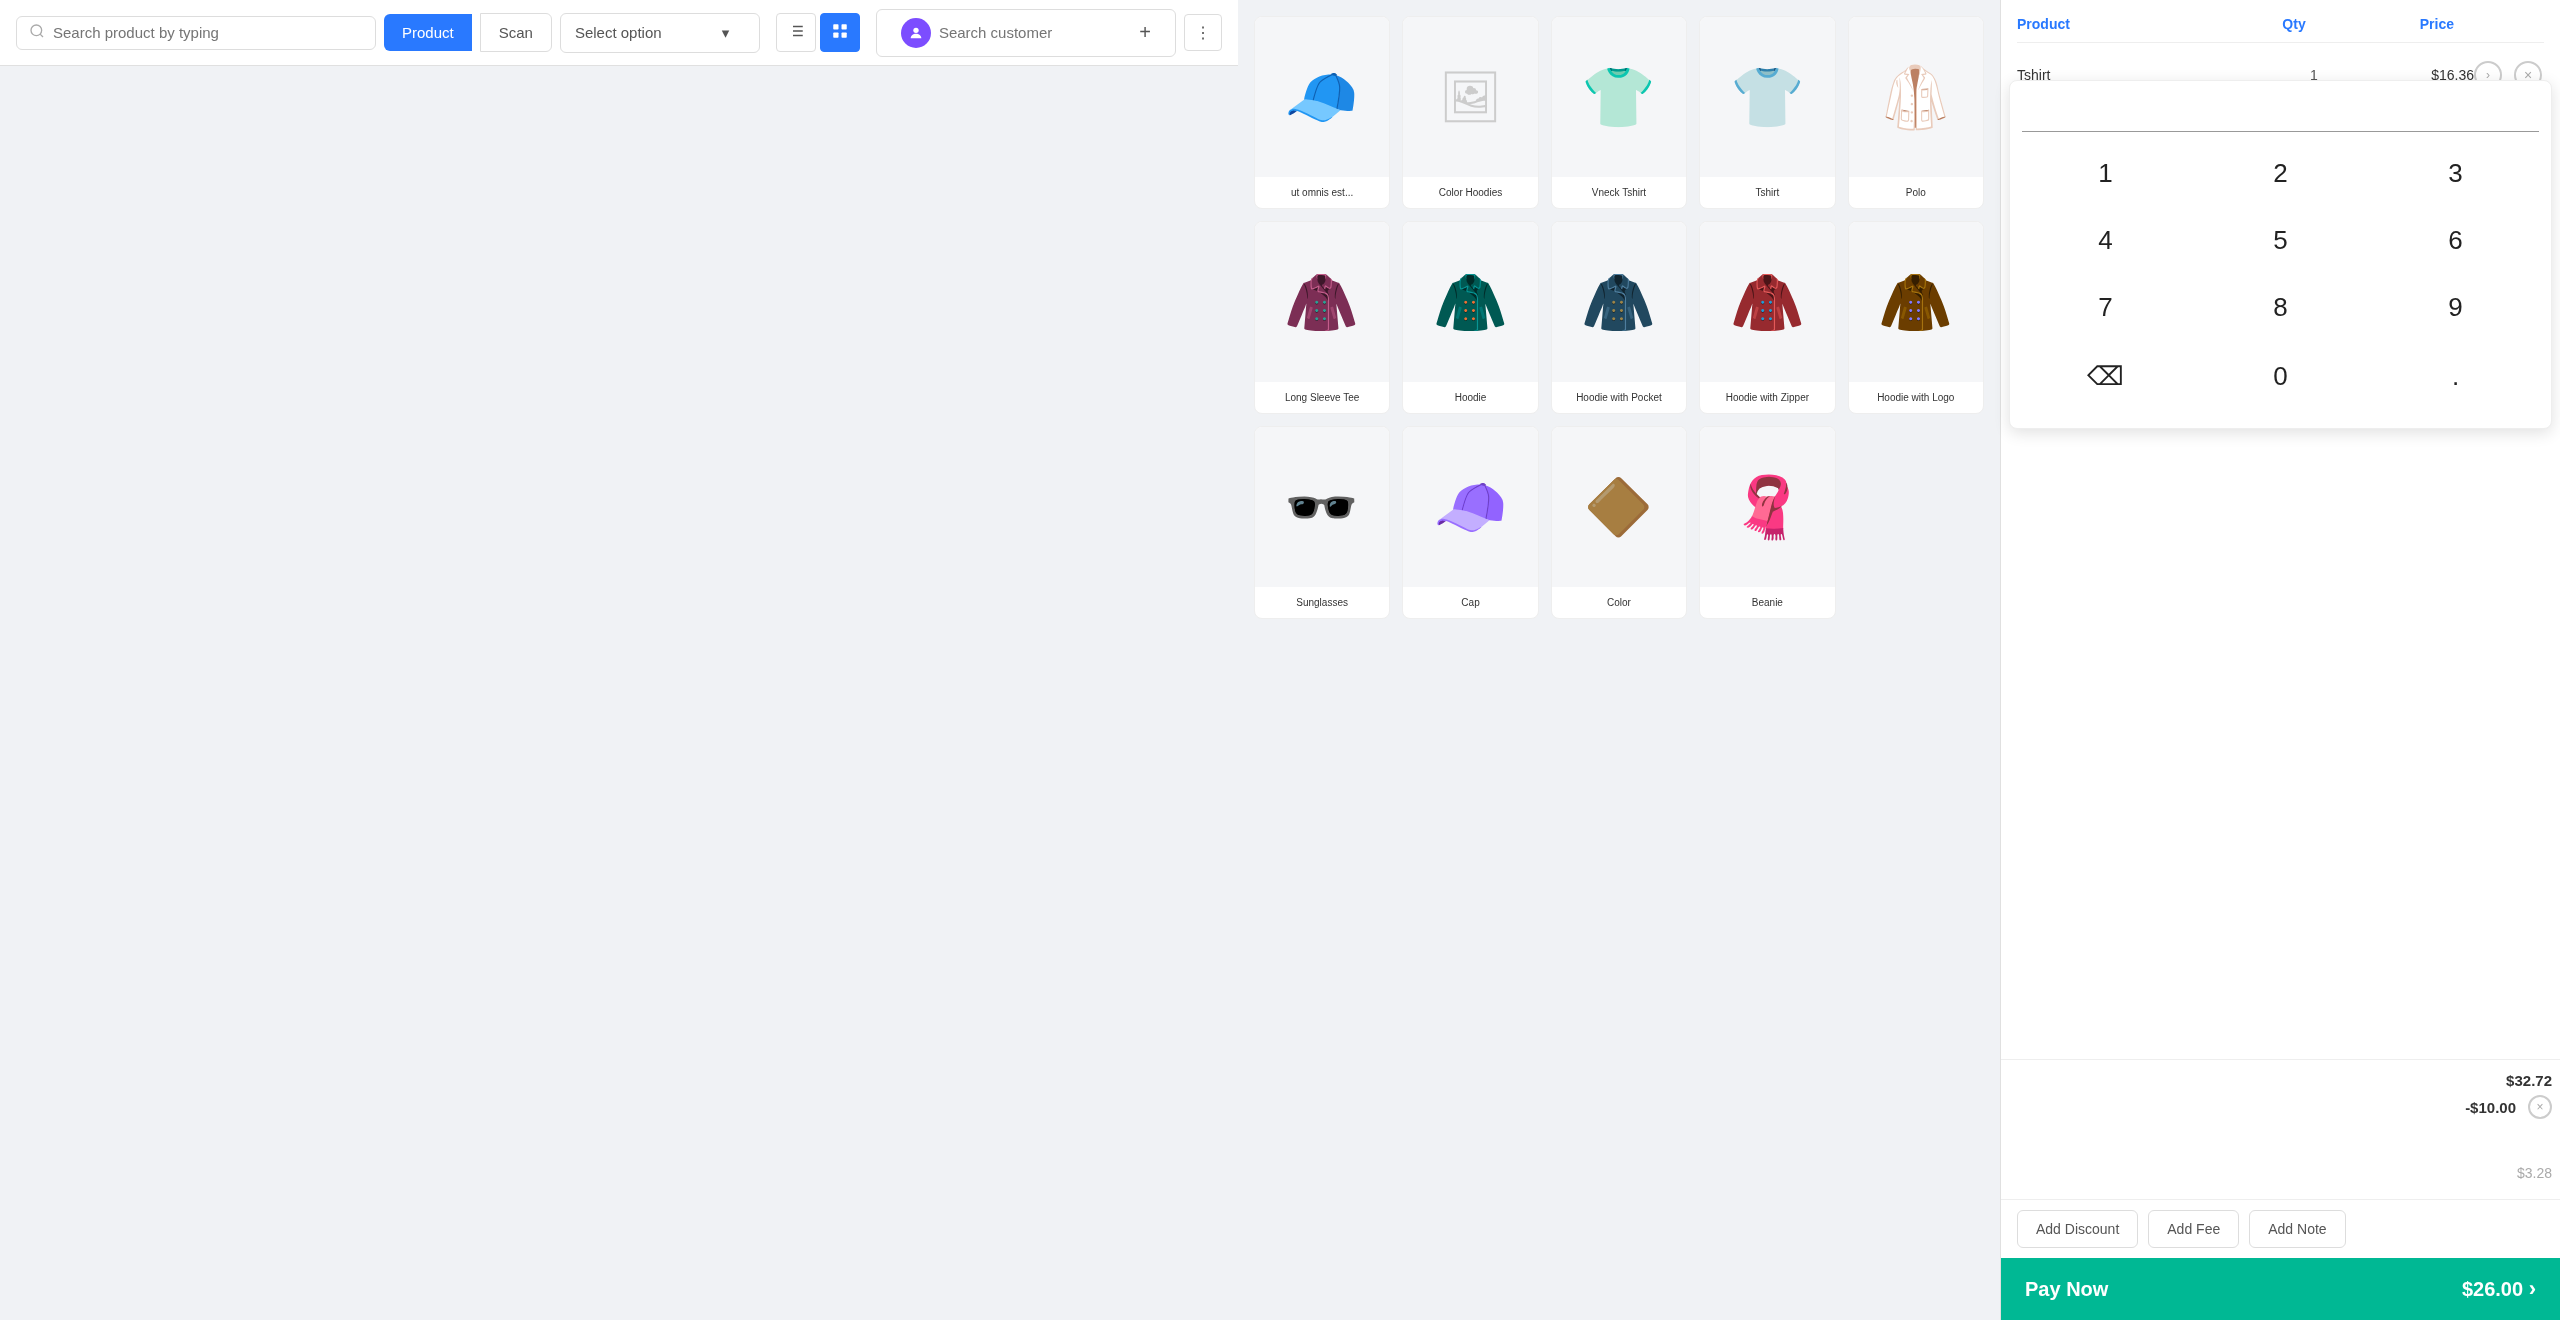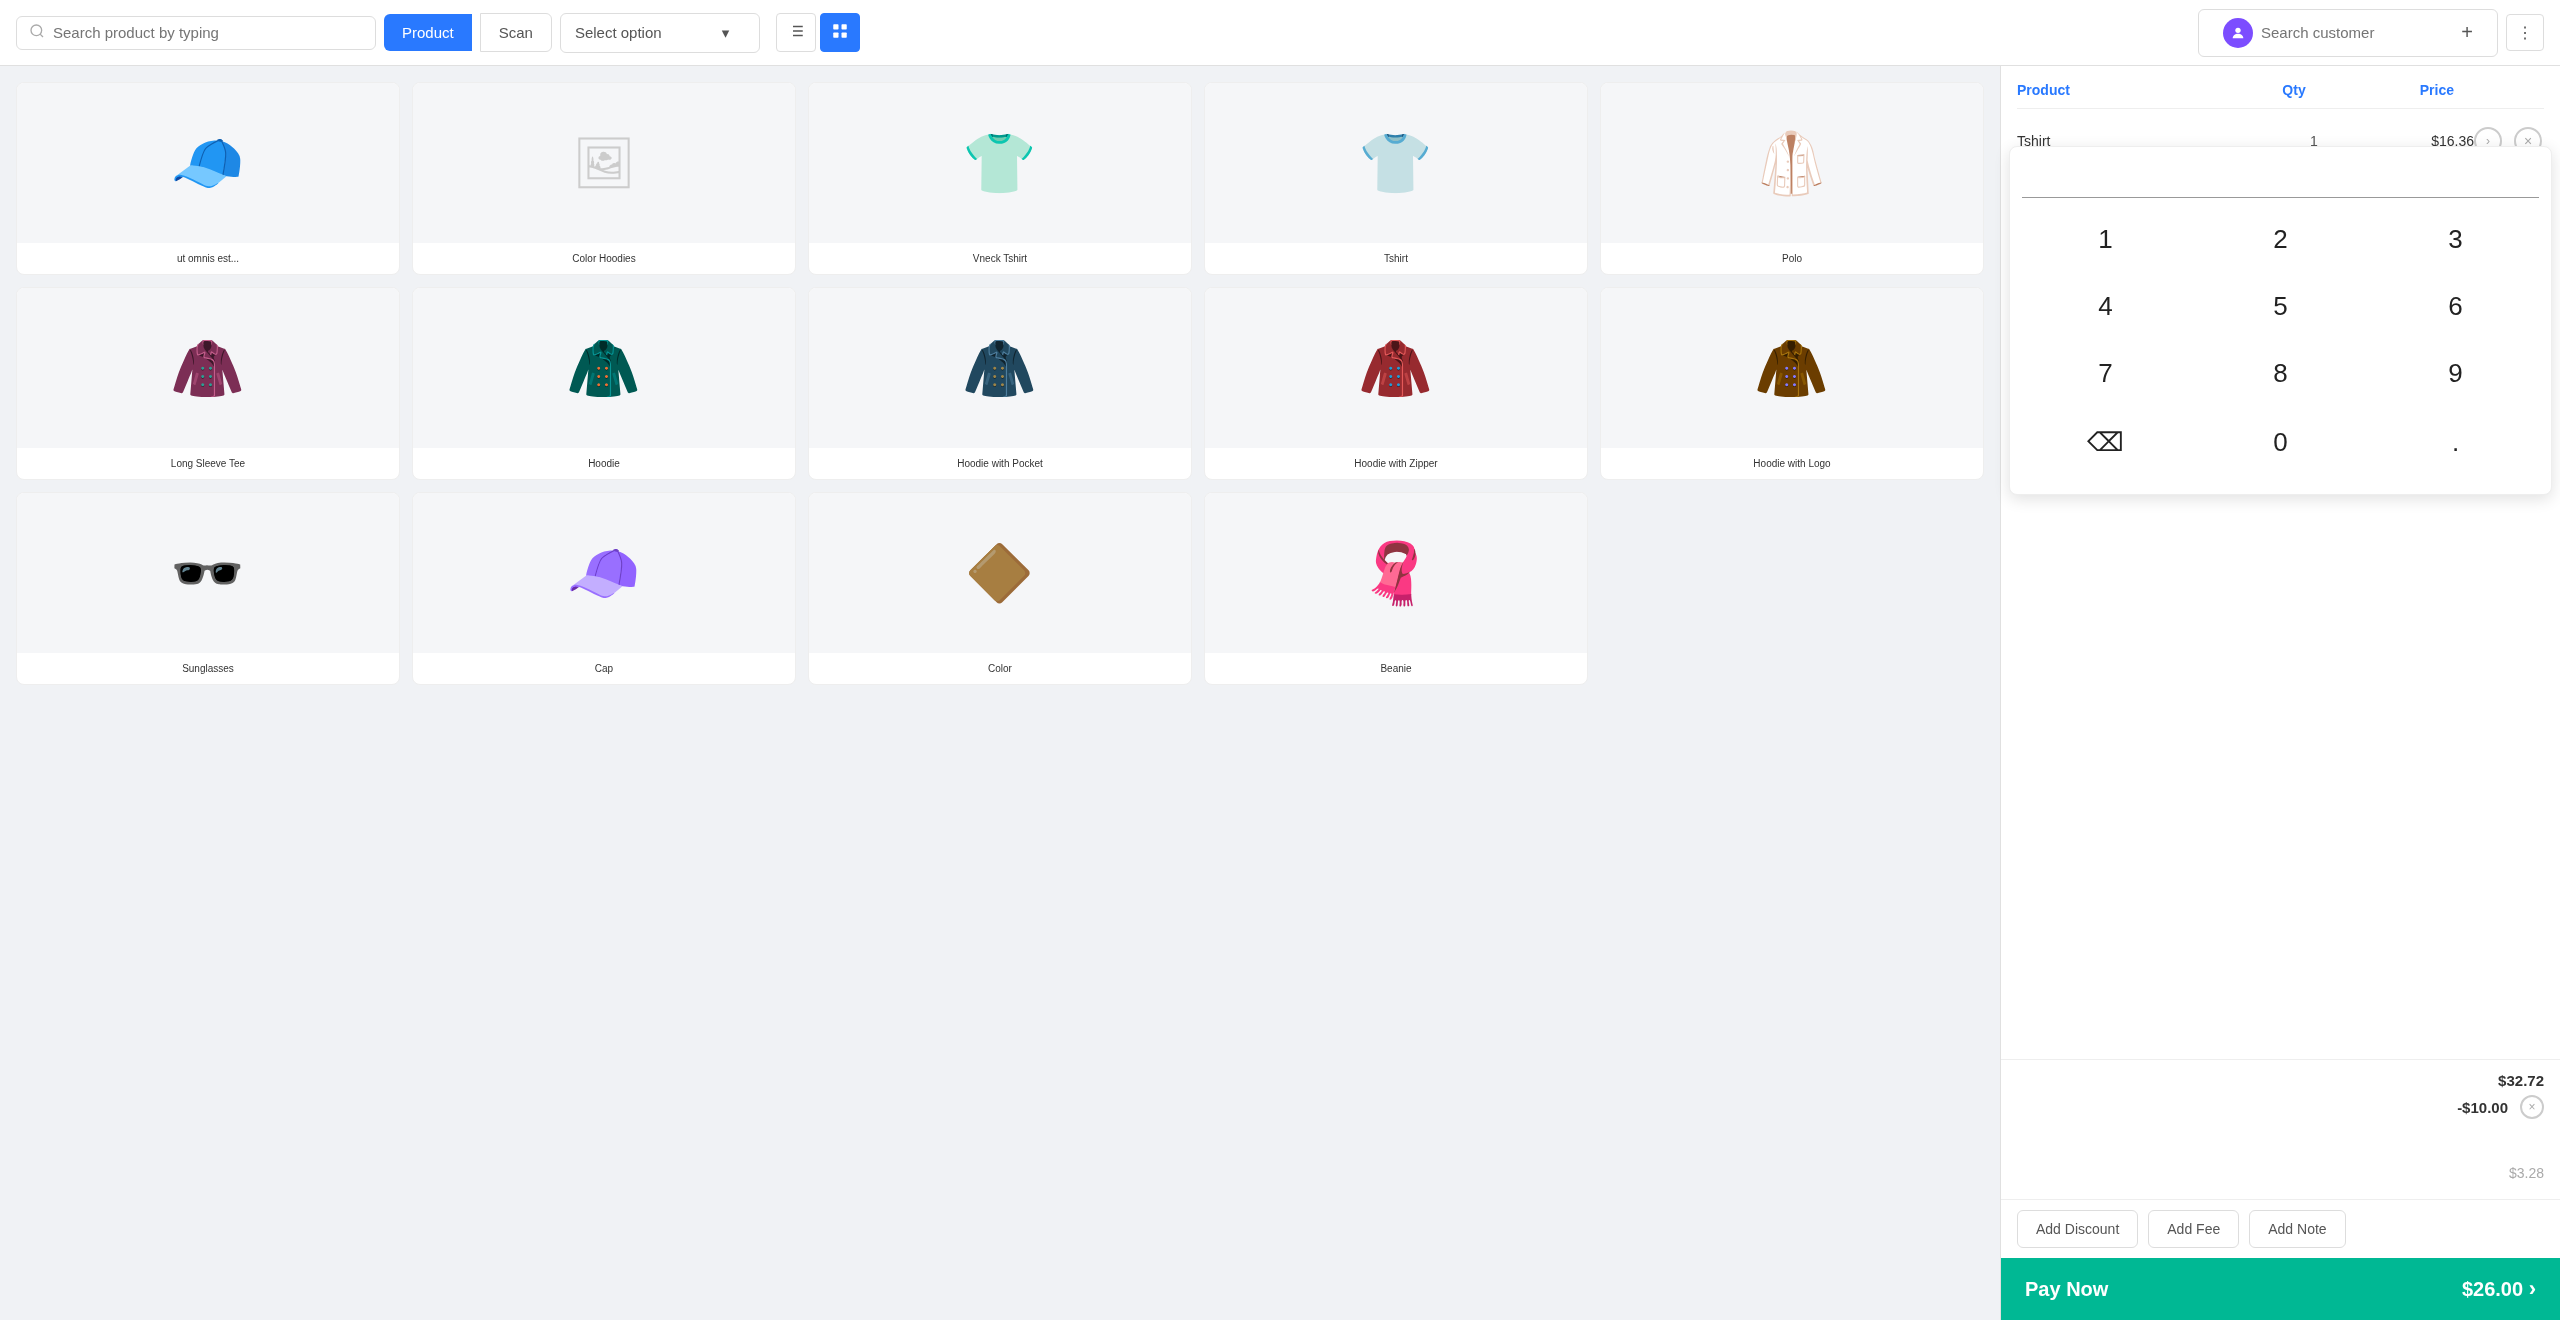--- a/index.html
+++ b/index.html
@@ -1,18 +1,18 @@
 <!DOCTYPE html>
 <html><head>
   <meta charset="utf-8">
   <style>
     * { box-sizing: border-box; margin: 0; padding: 0; }
     body { font-family: -apple-system, BlinkMacSystemFont, 'Segoe UI', sans-serif; background: #f0f2f5; }
 
-    .app { display: flex; flex-direction: column; height: 100vh; }
+    .app { display: flex; height: 100vh; }
 
     
     .header {
       display: flex; align-items: center; gap: 8px;
       background: #fff; padding: 10px 16px;
       border-bottom: 1px solid #e0e0e0;
       height: 66px;
     }
     .search-wrap {
       display: flex; align-items: center;
@@ -162,21 +162,21 @@
     }
     .discount-btn {
       padding: 16px; font-size: 16px; font-weight: 600;
       border: none; cursor: pointer; color: #fff; background: #2979ff;
     }
     .discount-btn:first-child { border-radius: 8px 0 0 8px; }
     .discount-btn:last-child { border-radius: 0 8px 8px 0; }
 
     
     .order-summary {
-      padding: 12px 16px;
+      padding: 12px 8px;
       border-top: 1px solid #eee;
     }
     .summary-row {
       display: flex; justify-content: flex-end;
       align-items: center; gap: 12px; margin-bottom: 6px;
       font-size: 15px;
     }
     .summary-row .amount { font-weight: 600; color: #333; min-width: 70px; text-align: right; }
     .summary-row .discount-amount { color: #333; font-weight: 600; min-width: 70px; text-align: right; }
     .summary-row .remove-discount {

